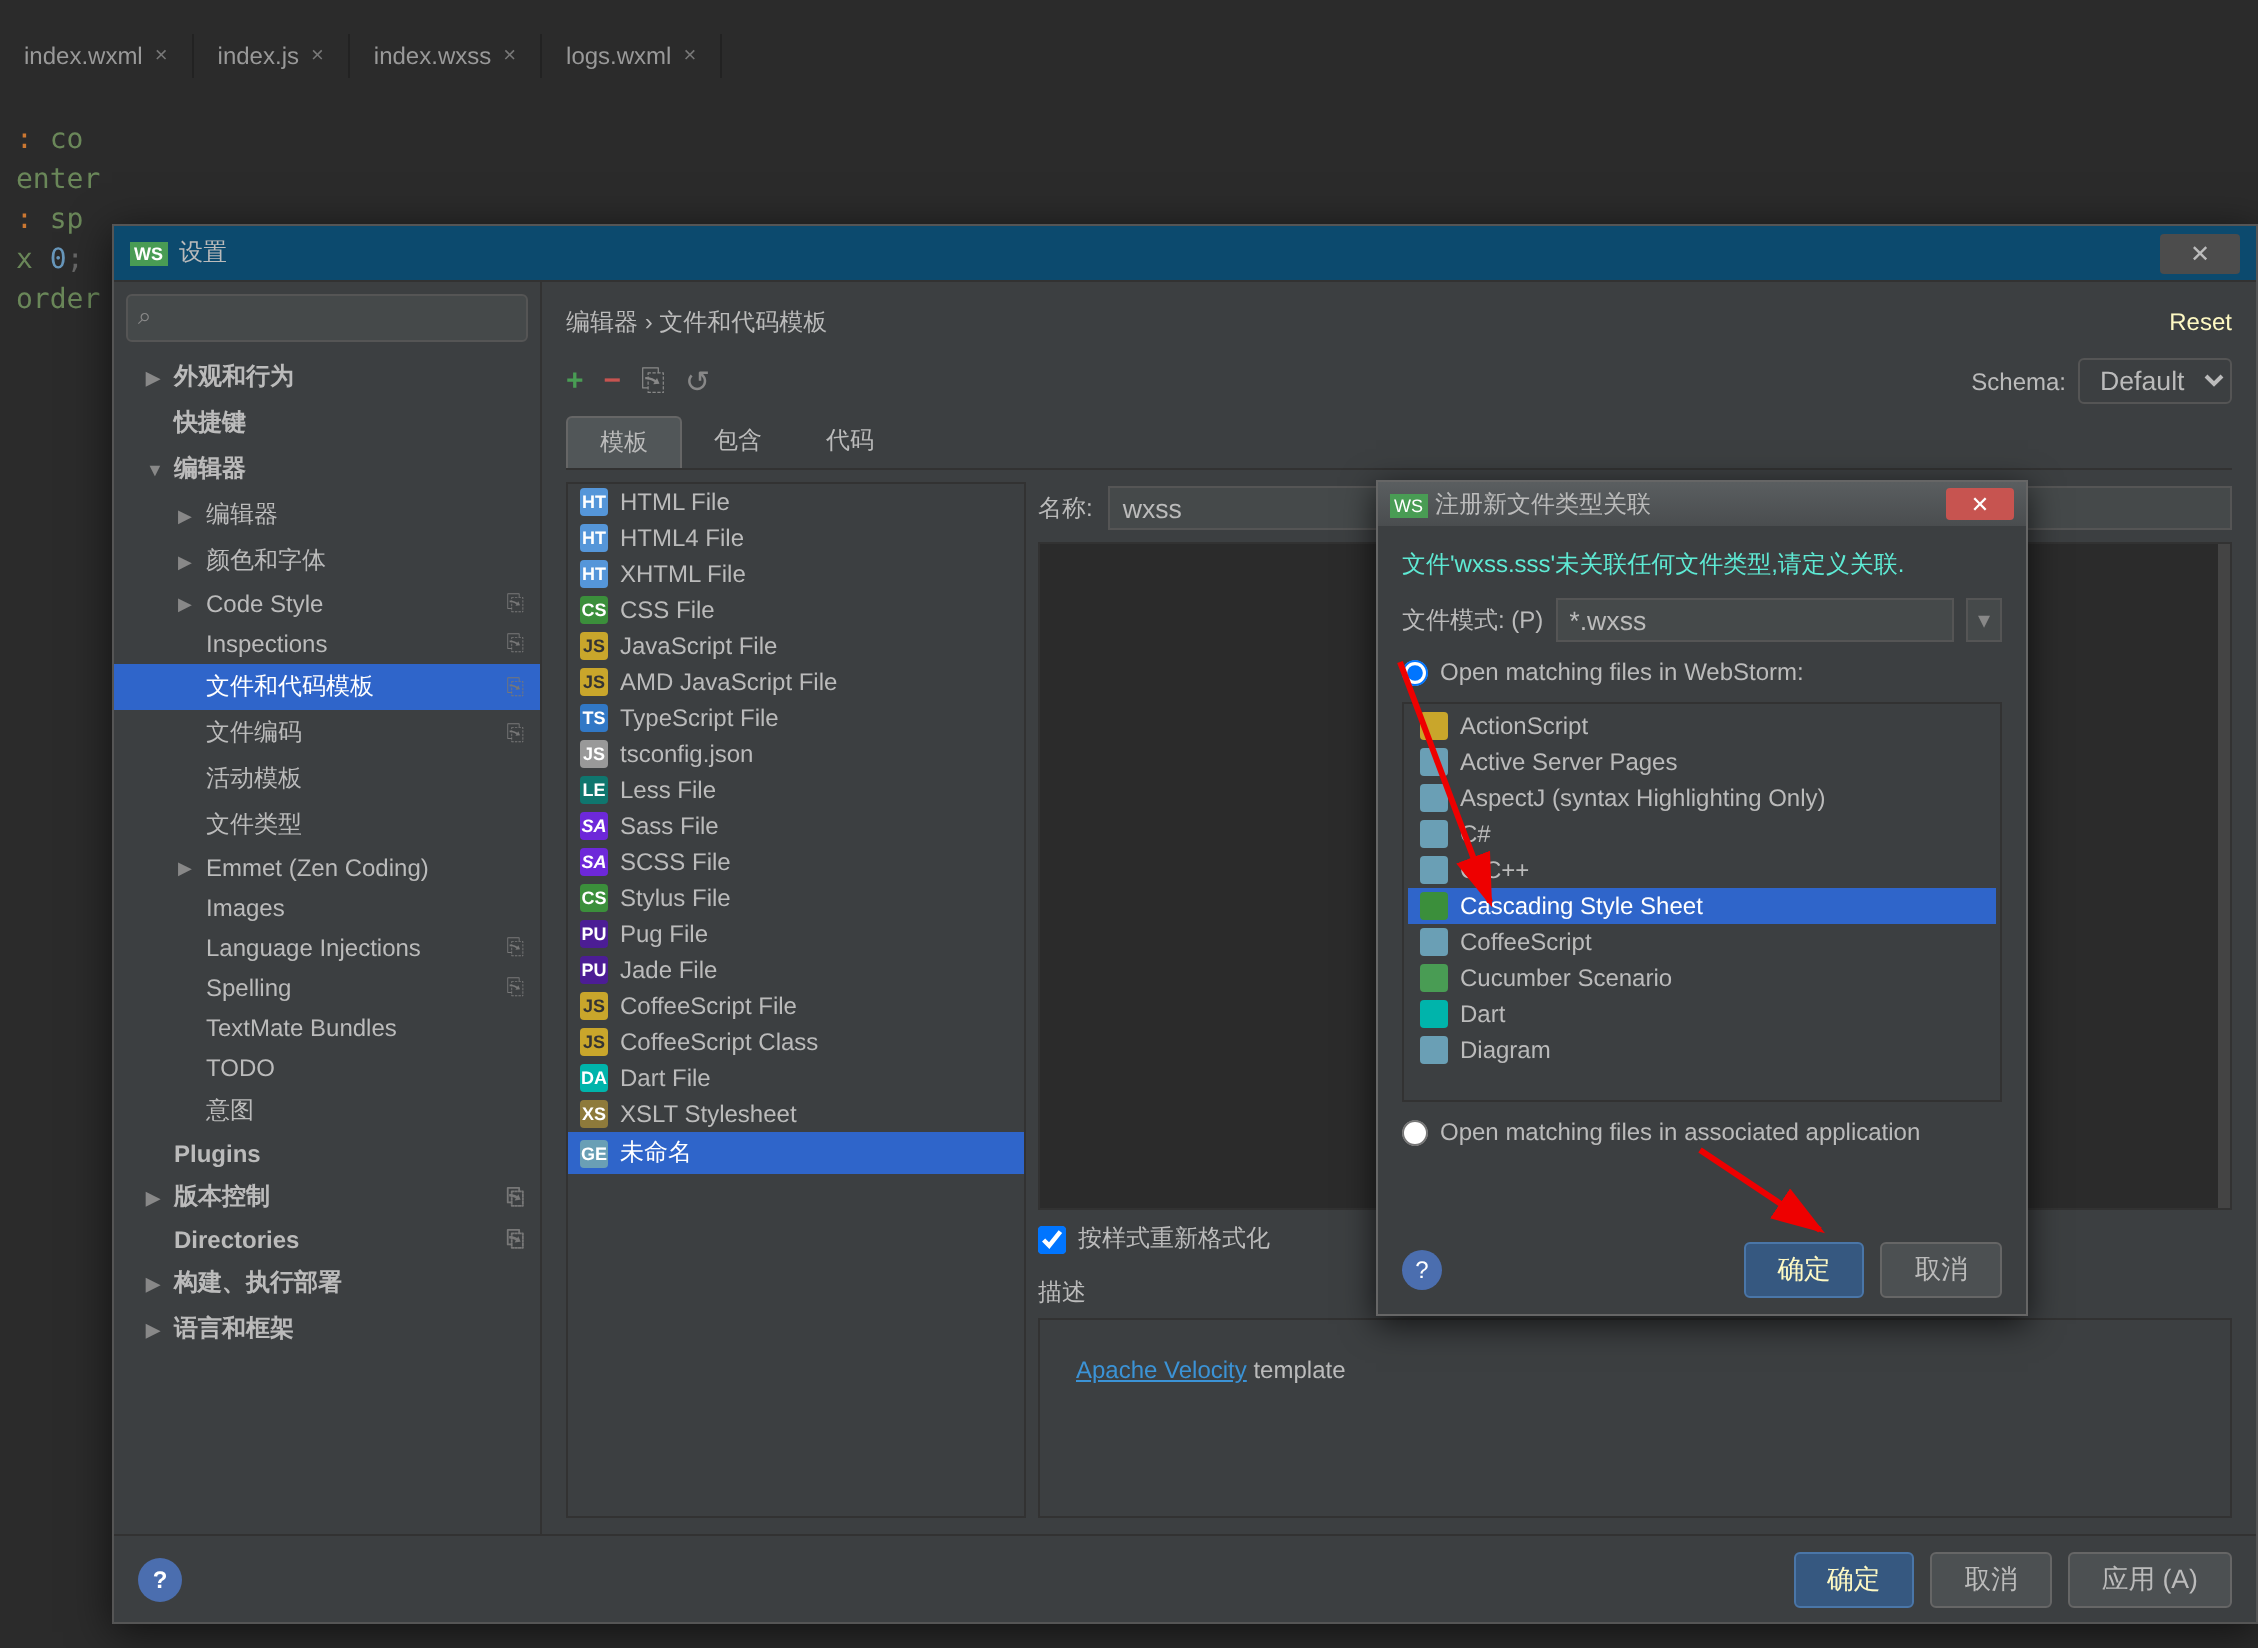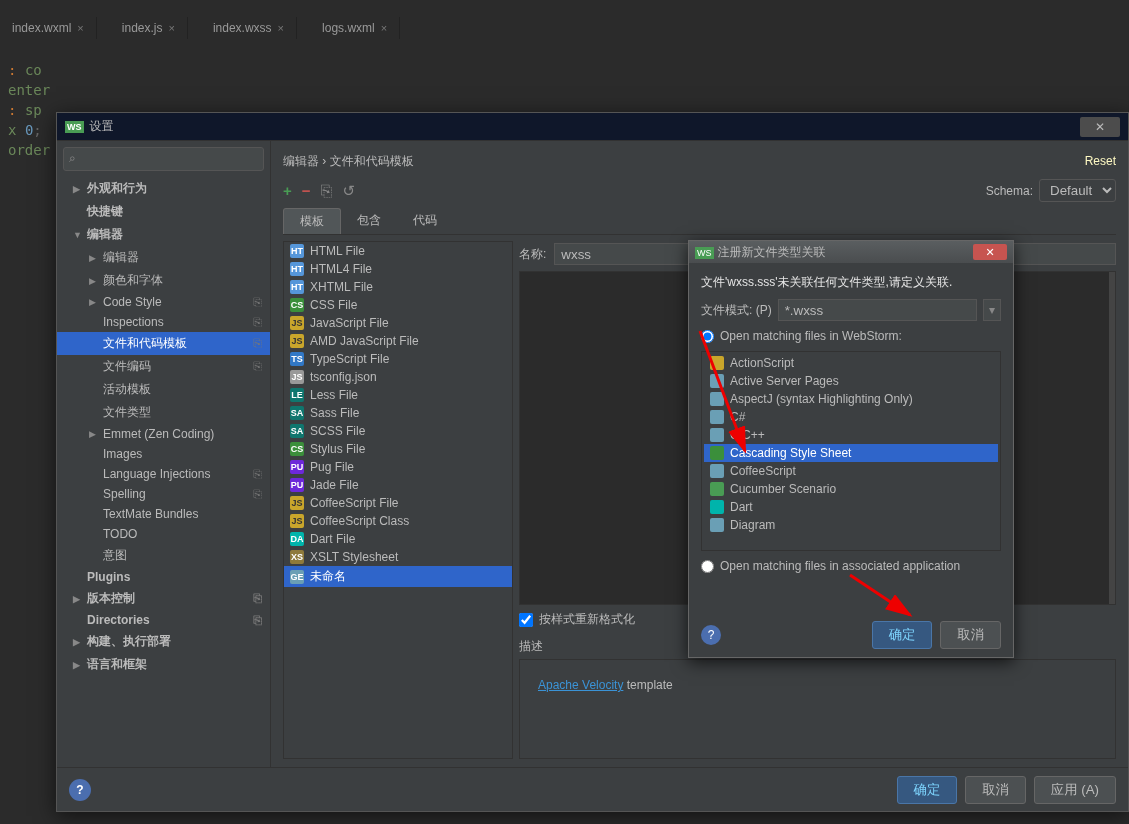--- a/index.html
+++ b/index.html
@@ -8,21 +8,21 @@
   background: #2b2b2b;
   font-family: "Microsoft YaHei", "Segoe UI", sans-serif;
   font-size: 12px;
   color: #bbbbbb;
   overflow: hidden;
   position: relative;
 }
 
 .ide-tabs {
   position: absolute; top: 16px; left: 0; height: 24px;
-  display: flex; align-items: center; gap: 13px;
+  display: flex; align-items: center; gap: 0;
 }
 .ide-tab {
   padding: 4px 12px; display: flex; align-items: center; gap: 6px;
   color: #999; border-right: 1px solid #222;
 }
 .ide-tab .x { color: #777; font-size: 11px; }
 .code-bg {
   position: absolute; left: 0; top: 40px; color: #666;
   font-family: Consolas, monospace; font-size: 14px; line-height: 20px;
   white-space: pre; padding-left: 8px;
@@ -34,21 +34,21 @@
 
 .settings-dialog {
   position: absolute; left: 56px; top: 112px;
   width: 1073px; height: 700px;
   background: #3c3f41;
   border: 1px solid #555;
   box-shadow: 0 4px 20px rgba(0,0,0,0.6);
   display: flex; flex-direction: column;
 }
 .dlg-title {
-  height: 28px; background: #0f172a; border-bottom: 1px solid #323232;
+  height: 28px; background: #0c4a6e; border-bottom: 1px solid #323232;
   display: flex; align-items: center; padding: 0 8px;
   justify-content: space-between;
   text-align: right;
 }
 .dlg-title .ws { background:#499c54; color:#fff; font-size:9px; font-weight:bold; padding:1px 2px; margin-right:6px; }
 .dlg-close { width: 40px; height: 20px; background: #4c4c4c; display:flex;align-items:center;justify-content:center; border-radius:2px;}
 .dlg-body {
   flex: 1; display: flex;
 }
 
@@ -88,56 +88,56 @@
 .tab.active { background:#515658; border:1px solid #666; border-bottom:none; border-radius:3px 3px 0 0; }
 .mid { flex:1; display:flex; gap:6px; margin-top:6px; }
 .filelist {
   width: 230px; background:#3c3f41; border:1px solid #323232;
   overflow:auto;
 }
 .fl-item { padding:2px 6px; display:flex; align-items:center; gap:6px; }
 .fl-item.sel { background:#2f65ca; color:#fff; }
 .fl-ico { width:14px; height:14px; font-size:9px; display:inline-flex; align-items:center; justify-content:center; border-radius:2px; font-weight:bold; color:#fff; }
 .ico-html{background:#5596d9;} .ico-js{background:#c9a62b;color:#333;} .ico-css{background:#3b8f3b;}
-.ico-ts{background:#3178c6;} .ico-json{background:#999;} .ico-pug{background:#6d28d9;}
-.ico-sass{background:#0f766e;} .ico-less{background:#0f766e;} .ico-dart{background:#00b4ab;}
+.ico-ts{background:#3178c6;} .ico-json{background:#999;} .ico-pug{background:#4c1d95;}
+.ico-sass{background:#6d28d9;font-style:italic;} .ico-less{background:#0f766e;} .ico-dart{background:#00b4ab;}
 .ico-xsl{background:#8e7a3b;} .ico-gen{background:#6a9fb5;}
 .preview { flex:1; display:flex; flex-direction:column; }
 .name-row { display:flex; align-items:center; gap:8px; margin-bottom:4px; height:26px; }
 .name-row input { flex:1; height:22px; background:#45494a; border:1px solid #555; color:#bbb; padding:0 6px; }
 .editor { flex:1; background:#2b2b2b; border:1px solid #323232; position:relative; }
 .editor .gutter { width:6px; height:100%; background:#444; position:absolute; right:0; top:0; }
 .reformat { display:flex; align-items:center; gap:6px; margin-top:6px; }
 .reformat input { width:14px; height:14px; }
 .desc-label { margin-top:10px; color:#bbb; }
 .desc-box { margin-top:4px; background:#3c3f41; border:1px solid #323232; padding:18px; height:100px; }
 .desc-box a { color:#3b93d6; text-decoration:underline; }
 
 .footer {
   height:44px; border-top:1px solid #323232;
   display:flex; align-items:center; padding:0 12px; gap:8px;
 }
 .footer .help { width:22px;height:22px;border-radius:50%;background:#4b6eaf;color:#fff;display:flex;align-items:center;justify-content:center;font-weight:bold;}
 .footer .spacer { flex:1; }
 .btn { background:#4c5052; border:1px solid #666; color:#bbb; padding:4px 16px; border-radius:3px; }
-.btn.prim { background:#365880; border-color:#4a76a8; color:#7dd3fc; }
+.btn.prim { background:#365880; border-color:#4a76a8; color:#fef9c3; }
 
 
 .reg-dialog {
   position:absolute; left:688px; top:240px;
   width:326px; height:418px;
   background:#3c3f41; border:1px solid #666;
   box-shadow:0 4px 16px rgba(0,0,0,0.7);
   display:flex; flex-direction:column;
 }
 .reg-title { height:22px; background:linear-gradient(#5a5e60,#4a4d4f); display:flex; align-items:center; padding:0 6px; justify-content:space-between; }
 .reg-title .ws { background:#499c54; color:#fff; font-size:9px; padding:1px 2px; margin-right:4px; }
 .reg-close { width:34px; height:16px; background:#c75450; color:#fff; display:flex;align-items:center;justify-content:center; border-radius:2px; font-size:11px; }
 .reg-body { flex:1; padding:10px 12px; display:flex; flex-direction:column; gap:8px; }
-.reg-msg { color:#e5e5e5; line-height:1.5; }
+.reg-msg { color:#5eead4; line-height:1.5; }
 .reg-pat { display:flex; align-items:center; gap:6px; }
 .reg-pat input { flex:1; height:22px; background:#45494a; border:1px solid #555; color:#bbb; padding:0 6px; }
 .reg-pat .dd { width:18px; height:22px; background:#45494a; border:1px solid #555; display:flex;align-items:center;justify-content:center; color:#888; }
 .radio-row { display:flex; align-items:center; gap:6px; }
 .radio-row input { width:13px; height:13px; }
 .ft-list { flex:1; background:#3c3f41; border:1px solid #323232; overflow:auto; padding:2px; max-height:200px; }
 .ft-item { padding:2px 6px; display:flex; align-items:center; gap:6px; }
 .ft-item.sel { background:#2f65ca; color:#fff; }
 .ft-ico { width:14px; height:14px; border-radius:2px; display:inline-flex;align-items:center;justify-content:center; font-size:9px; color:#fff; background:#6a9fb5; }
 .reg-foot { display:flex; align-items:center; padding:8px 12px; gap:8px; }

